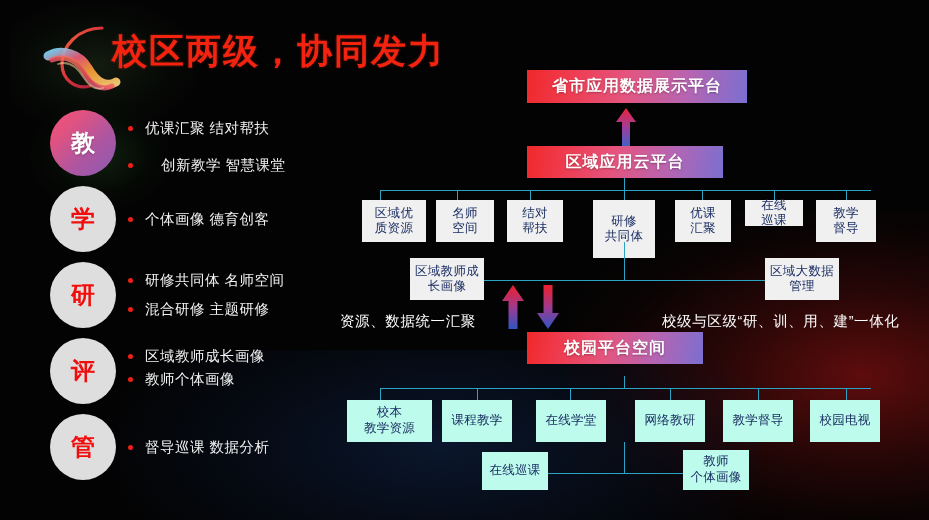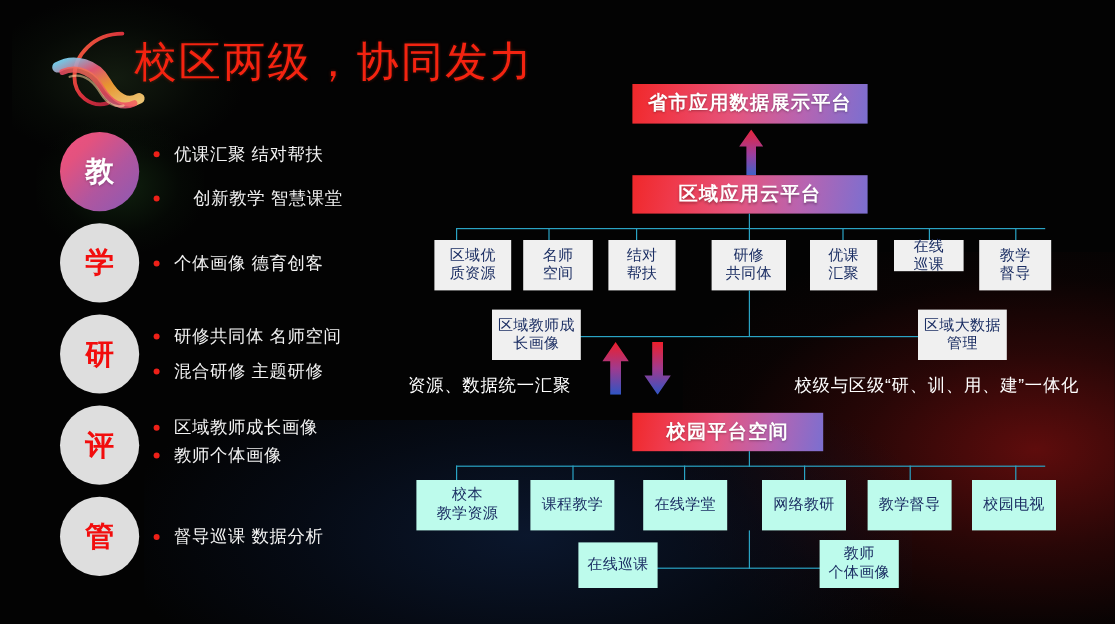--- a/index.html
+++ b/index.html
@@ -26,21 +26,21 @@
   }
   .glow-circ1{
     left:30px;top:100px;width:140px;height:110px;
     background:radial-gradient(ellipse at 50% 50%, rgba(40,90,36,.34) 0%, rgba(16,40,16,.14) 50%, rgba(0,0,0,0) 75%);
   }
 
   
   #logo-swirl{position:absolute;left:32px;top:12px;width:100px;height:100px;}
   #deck-title{
     position:absolute;left:112px;top:28px;
-    font-size:35px;font-weight:normal;color:#f42310;letter-spacing:2px;
+    font-size:35px;font-weight:bold;color:#f42310;letter-spacing:2px;
     text-shadow:0 0 3px rgba(255,60,30,.35);
     white-space:nowrap;
   }
 
   
   #pillars{position:absolute;left:0;top:110px;width:360px;}
   .pillar{position:relative;height:76px;}
   .pillar-circle{
     position:absolute;left:50px;width:66px;height:66px;border-radius:50%;
     display:flex;align-items:center;justify-content:center;
@@ -190,21 +190,21 @@
           <span class="bullet"></span>
           <span class="ptext">督导巡课 数据分析</span>
         </div>
       </div>
     </div>
 
   </div>
 
   <div id="diagram">
 
-    <div class="node banner" style="left:187px;top:70px;width:196px;height:33px;font-size:16px;">省市应用数据展示平台</div>
+    <div class="node banner" style="left:187px;top:70px;width:220px;height:33px;font-size:16px;">省市应用数据展示平台</div>
 
     <svg class="arrow" style="left:275px;top:108px;width:22px;height:38px;" viewBox="0 0 22 38">
       <defs>
         <linearGradient id="gArrUp" x1="0" y1="1" x2="0" y2="0">
           <stop offset="0%" stop-color="#3f62c8"></stop>
           <stop offset="45%" stop-color="#9b3fa0"></stop>
           <stop offset="100%" stop-color="#e8243a"></stop>
         </linearGradient>
       </defs>
       <path d="M11 0 L21 14 L15 14 L15 38 L7 38 L7 14 L1 14 Z" fill="url(#gArrUp)"></path>
@@ -218,21 +218,21 @@
     <div class="ln lnv" style="left:117px;top:190px;height:10px;"></div>
     <div class="ln lnv" style="left:190px;top:190px;height:10px;"></div>
     <div class="ln lnv" style="left:284px;top:190px;height:10px;"></div>
     <div class="ln lnv" style="left:362px;top:190px;height:10px;"></div>
     <div class="ln lnv" style="left:434px;top:190px;height:10px;"></div>
     <div class="ln lnv" style="left:506px;top:190px;height:10px;"></div>
 
     <div class="node boxwhite" style="left:22px;top:200px;width:64px;height:42px;">区域优<br>质资源</div>
     <div class="node boxwhite" style="left:96px;top:200px;width:58px;height:42px;">名师<br>空间</div>
     <div class="node boxwhite" style="left:167px;top:200px;width:56px;height:42px;">结对<br>帮扶</div>
-    <div class="node boxwhite" style="left:253px;top:200px;width:62px;height:42px;">研修<br>共同体</div>
+    <div class="node boxwhite" style="left:253px;top:200px;width:62px;height:58px;">研修<br>共同体</div>
     <div class="node boxwhite" style="left:335px;top:200px;width:56px;height:42px;">优课<br>汇聚</div>
     <div class="node boxwhite" style="left:405px;top:200px;width:58px;height:26px;">在线<br>巡课</div>
     <div class="node boxwhite" style="left:476px;top:200px;width:60px;height:42px;">教学<br>督导</div>
 
     <div class="ln lnv" style="left:284px;top:242px;height:38px;"></div>
     <div class="ln lnh" style="left:139px;top:280px;width:290px;"></div>
 
     <div class="node boxwhite" style="left:70px;top:258px;width:74px;height:42px;">区域教师成<br>长画像</div>
     <div class="node boxwhite" style="left:425px;top:258px;width:74px;height:42px;">区域大数据<br>管理</div>
 
@@ -253,21 +253,21 @@
           <stop offset="50%" stop-color="#a03a8e"></stop>
           <stop offset="100%" stop-color="#2e55c4"></stop>
         </linearGradient>
       </defs>
       <path d="M12 44 L23 28 L16.5 28 L16.5 0 L7.5 0 L7.5 28 L1 28 Z" fill="url(#gArrD2)"></path>
     </svg>
 
     <div class="caption" style="left:0;top:312px;">资源、数据统一汇聚</div>
     <div class="caption" style="left:322px;top:312px;">校级与区级“研、训、用、建”一体化</div>
 
-    <div class="node banner" style="left:187px;top:344px;width:159px;height:32px;font-size:16px;">校园平台空间</div>
+    <div class="node banner" style="left:187px;top:332px;width:176px;height:32px;font-size:16px;">校园平台空间</div>
 
     <div class="ln lnv" style="left:284px;top:376px;height:13px;"></div>
     <div class="ln lnh" style="left:40px;top:388px;width:491px;"></div>
     <div class="ln lnv" style="left:40px;top:388px;height:12px;"></div>
     <div class="ln lnv" style="left:137px;top:388px;height:12px;"></div>
     <div class="ln lnv" style="left:230px;top:388px;height:12px;"></div>
     <div class="ln lnv" style="left:330px;top:388px;height:12px;"></div>
     <div class="ln lnv" style="left:418px;top:388px;height:12px;"></div>
     <div class="ln lnv" style="left:506px;top:388px;height:12px;"></div>
 

